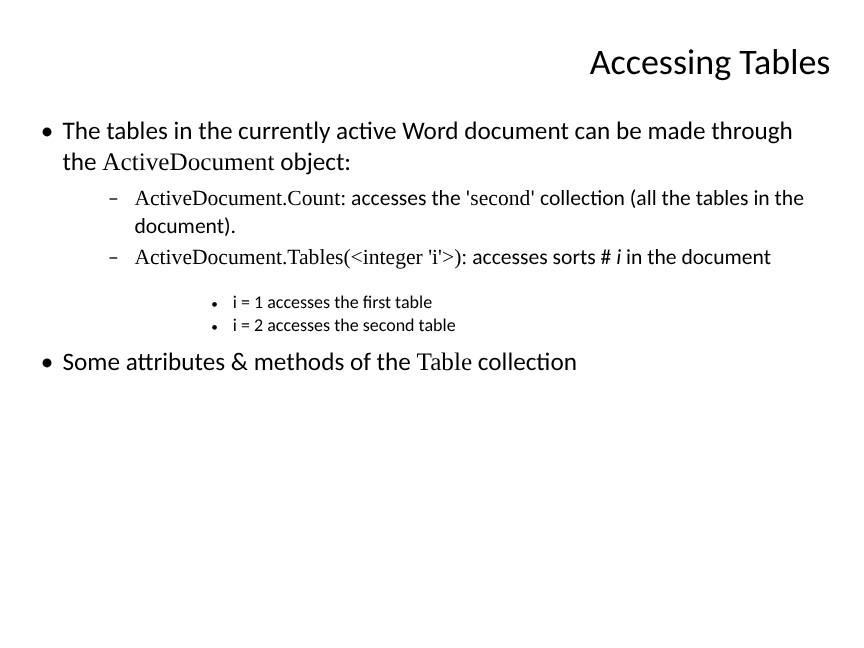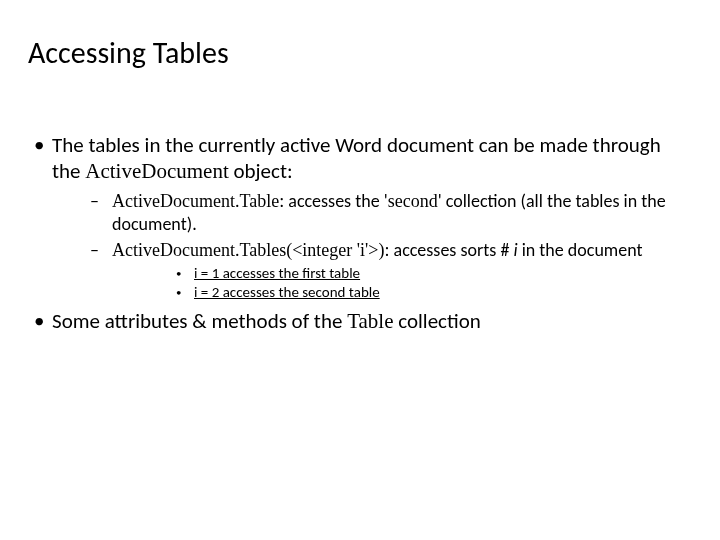--- a/index.html
+++ b/index.html
@@ -6,50 +6,50 @@
   html, body { width: 720px; height: 540px; }
   body {
     background: #fff;
     font-family: Calibri, "Segoe UI", Arial, sans-serif;
     color: #000;
     padding: 34px 28px 20px 28px;
     font-size: 18px;
     line-height: 1.25;
   }
   h1 {
-    text-align: left;
+    text-align: right;
     font-size: 30px;
     font-weight: 400;
-    margin-bottom: 60px;
+    margin-bottom: 24px;
   }
   ul { list-style: none; }
   .b1 { margin-left: 0; }
   .b1 > li { position: relative; padding-left: 24px; margin-bottom: 6px; font-size: 21px; }
   .b1 > li::before { content: "•"; position: absolute; left: 6px; top: 0; }
   .b2 { margin-top: 6px; }
   .b2 > li { position: relative; padding-left: 40px; margin-left: 20px; margin-bottom: 4px; font-size: 18px; }
   .b2 > li::before { content: "–"; position: absolute; left: 18px; top: 0; }
-  .b3 { margin-top: 2px; text-decoration: underline; }
+  .b3 { margin-top: 18px; }
   .b3 > li { position: relative; padding-left: 36px; margin-left: 46px; margin-bottom: 1px; font-size: 15px; }
   .b3 > li::before { content: "•"; position: absolute; left: 18px; top: 0; font-size: 11px; line-height: 1.9; }
   .code { font-family: Liberation Serif, serif; }
   .ital { font-style: italic; }
   .nowrap { white-space: nowrap; }
 </style>
 </head>
 <body>
 
 <h1>Accessing Tables</h1>
 
 <ul class="b1">
   <li>
     <span>The tables in the currently active Word document can be made through the </span><span class="code">ActiveDocument</span><span> object:</span>
     <ul class="b2">
       <li>
-        <span class="code">ActiveDocument.Table:</span><span> accesses the '</span><span class="code">second</span><span>' collection (all the tables in the document).</span>
+        <span class="code">ActiveDocument.Count:</span><span> accesses the '</span><span class="code">second</span><span>' collection (all the tables in the document).</span>
       </li>
       <li>
         <span class="code nowrap">ActiveDocument.Tables(&lt;integer 'i'&gt;):</span><span> accesses sorts # </span><span class="ital">i</span><span> in the document</span>
         <ul class="b3">
           <li><span>i = 1 accesses the first table</span></li>
           <li><span>i = 2 accesses the second table</span></li>
         </ul>
       </li>
     </ul>
   </li>

